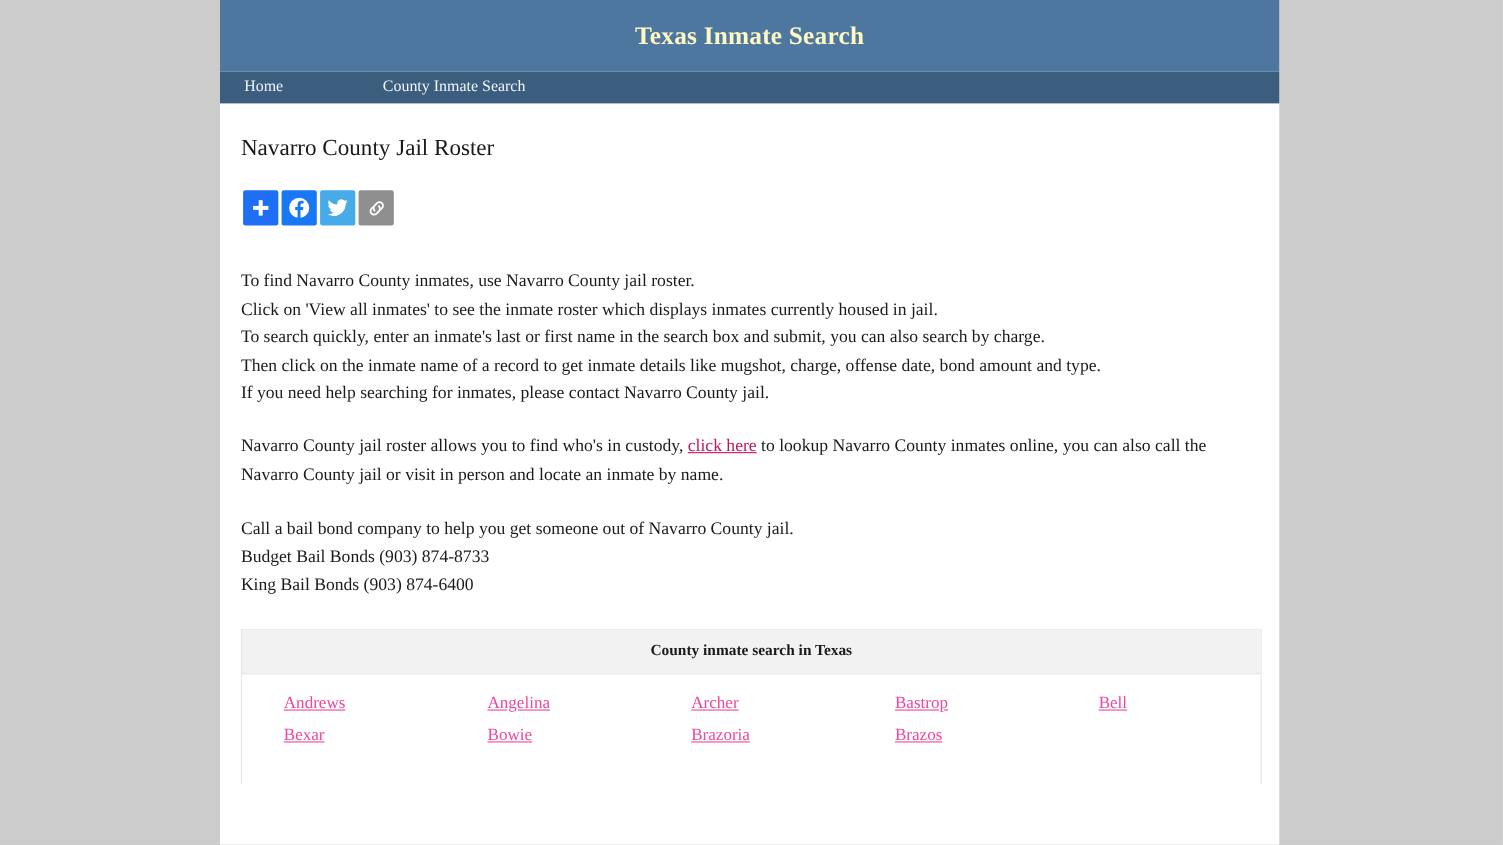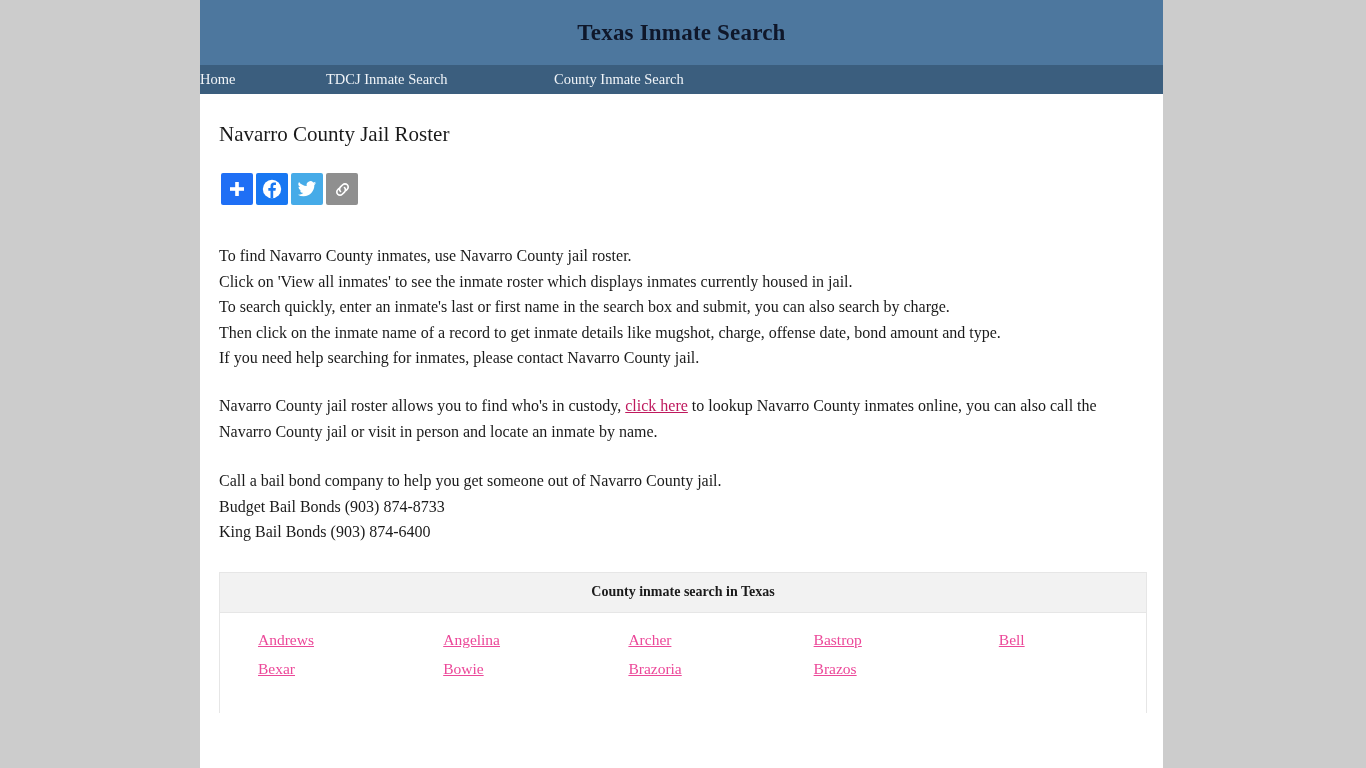--- a/index.html
+++ b/index.html
@@ -30,35 +30,36 @@
   
   .site-header {
     background: #4d779e;
     height: 65px;
     width: 100%;
     display: flex;
     align-items: center;
     justify-content: center;
   }
   .site-title {
-    color: #0f172a;
+    color: #fef9c3;
     font-size: 23px;
     font-weight: bold;
     font-family: "Liberation Serif", "DejaVu Serif", serif;
     letter-spacing: 0.2px;
     margin: 0;
     text-align: center;
   }
   
   .site-nav {
     background: #3b5e7e;
     height: 29px;
     width: 100%;
     display: flex;
     align-items: center;
+    padding-left: 22px;
   }
   .nav-item {
     color: #f0f4f8;
     font-size: 14.5px;
     text-decoration: none;
     font-family: "Liberation Serif", "DejaVu Serif", serif;
     white-space: nowrap;
     cursor: pointer;
     line-height: 29px;
   }
@@ -164,21 +165,20 @@
 
 <div class="page-wrap">
   <div class="container">
 
     <div class="site-header">
       <h1 class="site-title">Texas Inmate Search</h1>
     </div>
 
     <nav class="site-nav">
       <a class="nav-item">Home</a>
-      <a class="nav-item">TDCJ Inmate Search</a>
       <a class="nav-item">County Inmate Search</a>
     </nav>
 
     <div class="content">
 
       <h2 class="page-title">Navarro County Jail Roster</h2>
 
       <div class="share-bar">
         <button class="share-btn addthis">
           <span>

